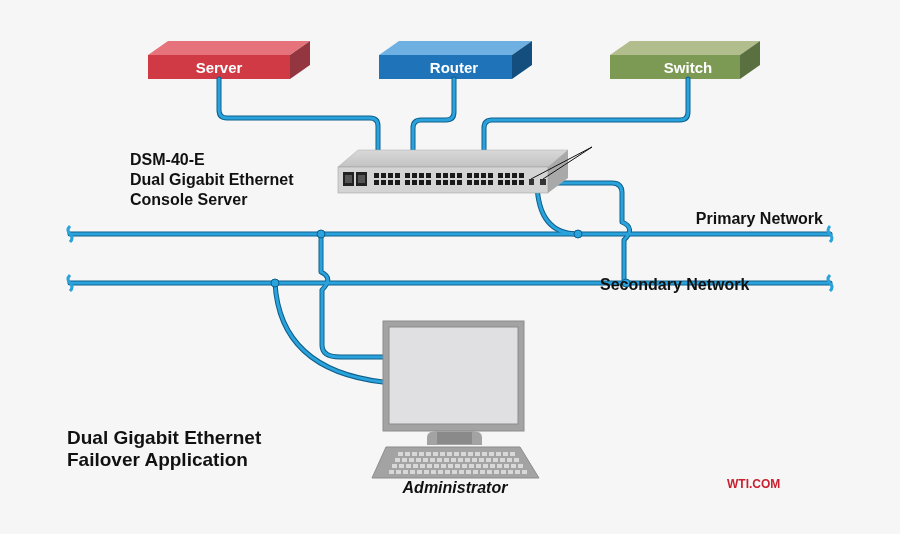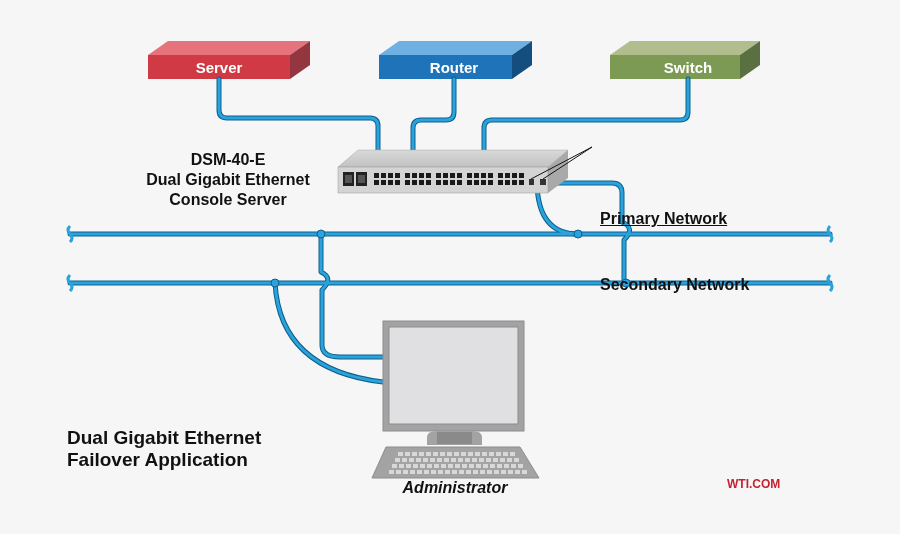--- a/index.html
+++ b/index.html
@@ -1,20 +1,20 @@
 <!DOCTYPE html>
 <html><head>
 <meta charset="utf-8">
 <style>
   html, body { margin:0; padding:0; }
   body { width:900px; height:534px; background:#f6f6f6; position:relative; overflow:hidden; font-family:"Liberation Sans", sans-serif; }
   svg { position:absolute; left:0; top:0; }
   .lbl { position:absolute; font-weight:bold; color:#111; font-family:"Liberation Sans", sans-serif; }
   .dev-label { fill:#fff; font-weight:bold; font-size:15px; font-family:"Liberation Sans", sans-serif; }
-  .title-right { text-align:center; font-size:16px; line-height:20px; }
+  .title-right { text-align:left; font-size:16px; line-height:20px; }
 </style>
 </head>
 <body>
 
 <svg width="900" height="534" viewBox="0 0 900 534">
   <defs>
     <linearGradient id="swTop" x1="0" y1="0" x2="0" y2="1">
       <stop offset="0" stop-color="#d9d9d9"></stop>
         <stop offset="1" stop-color="#c2c2c2"></stop>
     </linearGradient>
@@ -226,21 +226,21 @@
 
 <div class="lbl title-right" style="left:130px;top:150px;width:196px;">
   <div>DSM-40-E</div>
   <div>Dual Gigabit Ethernet</div>
   <div>Console Server</div>
 </div>
 
 <div class="lbl" style="left:595px;top:140px;font-size:14px;line-height:17px;">
 </div>
 
-<div class="lbl" style="left:600px;top:210px;width:223px;font-size:16px;text-decoration:underline;">Primary Network</div>
+<div class="lbl" style="left:600px;top:210px;width:223px;text-align:right;font-size:16px;">Primary Network</div>
 <div class="lbl" style="left:600px;top:276px;width:223px;font-size:16px;">Secondary Network</div>
 
 <div class="lbl" style="left:67px;top:427px;font-size:19px;line-height:22px;">
   <div>Dual Gigabit Ethernet</div>
   <div>Failover Application</div>
 </div>
 
 <div class="lbl" style="left:360px;top:479px;width:190px;text-align:center;font-size:16px;font-style:italic;">Administrator</div>
 
 <div class="lbl" style="left:727px;top:477px;font-size:12px;color:#c8202f;">WTI.COM</div>

